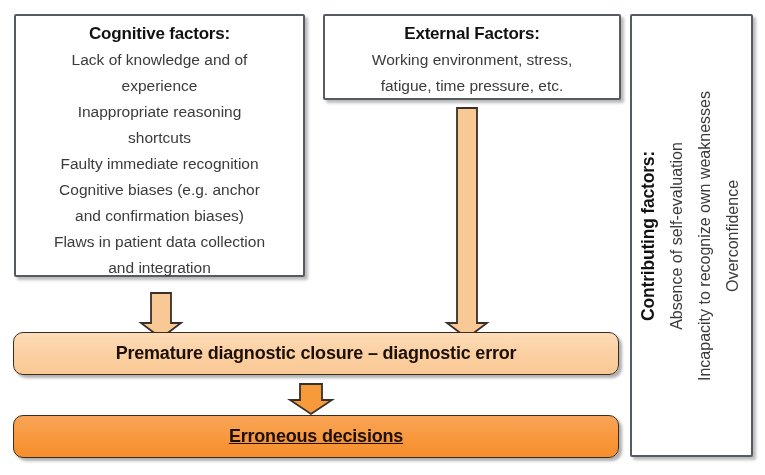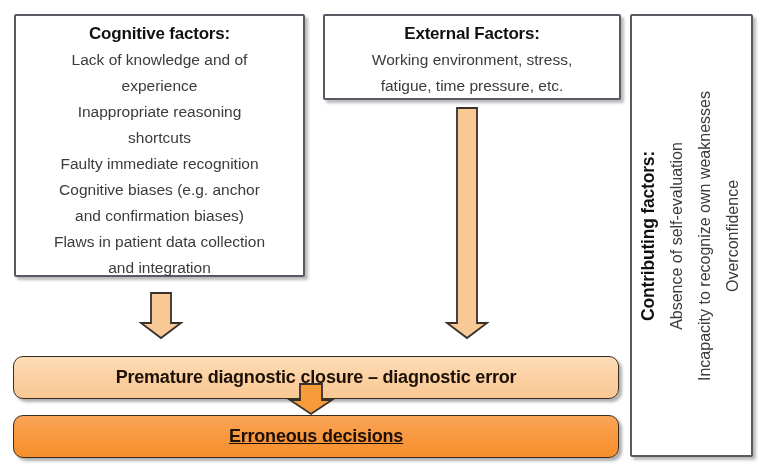--- a/index.html
+++ b/index.html
@@ -73,21 +73,21 @@
     box-sizing: border-box;
     display: flex;
     align-items: center;
     justify-content: center;
     font-weight: bold;
     font-size: 18px;
     color: var(--bar_text);
     letter-spacing: -0.2px;
   }
   #premature-bar {
-    top: 356px;
+    top: 332px;
     background: linear-gradient(180deg, #fddcb8 0%, var(--bar1_fill) 55%, #f9c994 100%);
   }
   #erroneous-bar {
     top: 415px;
     background: linear-gradient(180deg, #f9a558 0%, var(--bar2_fill) 60%, #f68e2d 100%);
     text-decoration: underline;
   }
 
   .arrow-svg { position: absolute; overflow: visible; }
   #arrow-cognitive { left: 139px; top: 292px; }

